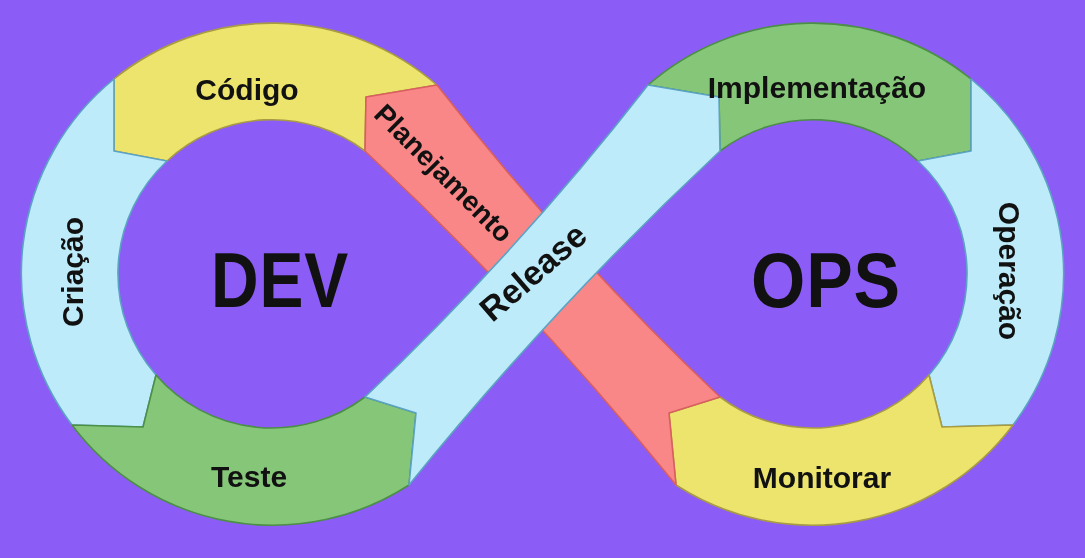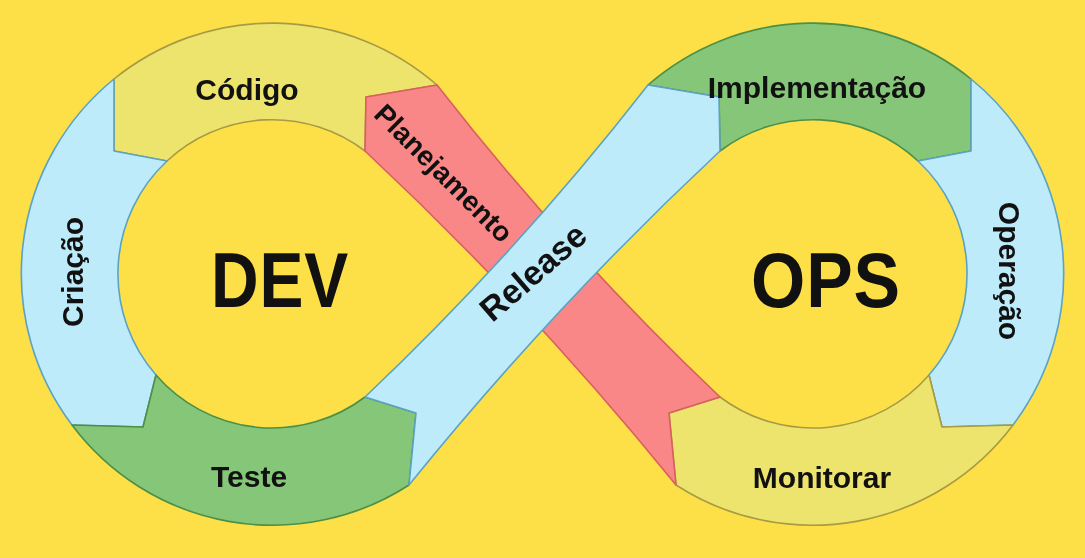--- a/index.html
+++ b/index.html
@@ -8,21 +8,21 @@
     background: #ffffff;
     width: 1085px;
     height: 558px;
     overflow: hidden;
     font-family: "Liberation Sans", sans-serif;
   }
   .stage {
     position: relative;
     width: 1085px;
     height: 558px;
-    background: #fde047;
+    background: #8b5cf6;
   }
   svg { display: block; }
   path {
     stroke-width: 1.6;
     stroke-linejoin: round;
   }
   .seg-cyan   { stroke: #5ba3c4; }
   .seg-yellow { stroke: #a89b43; }
   .seg-green  { stroke: #4c8f46; }
   .seg-red    { stroke: #d95f5f; }

